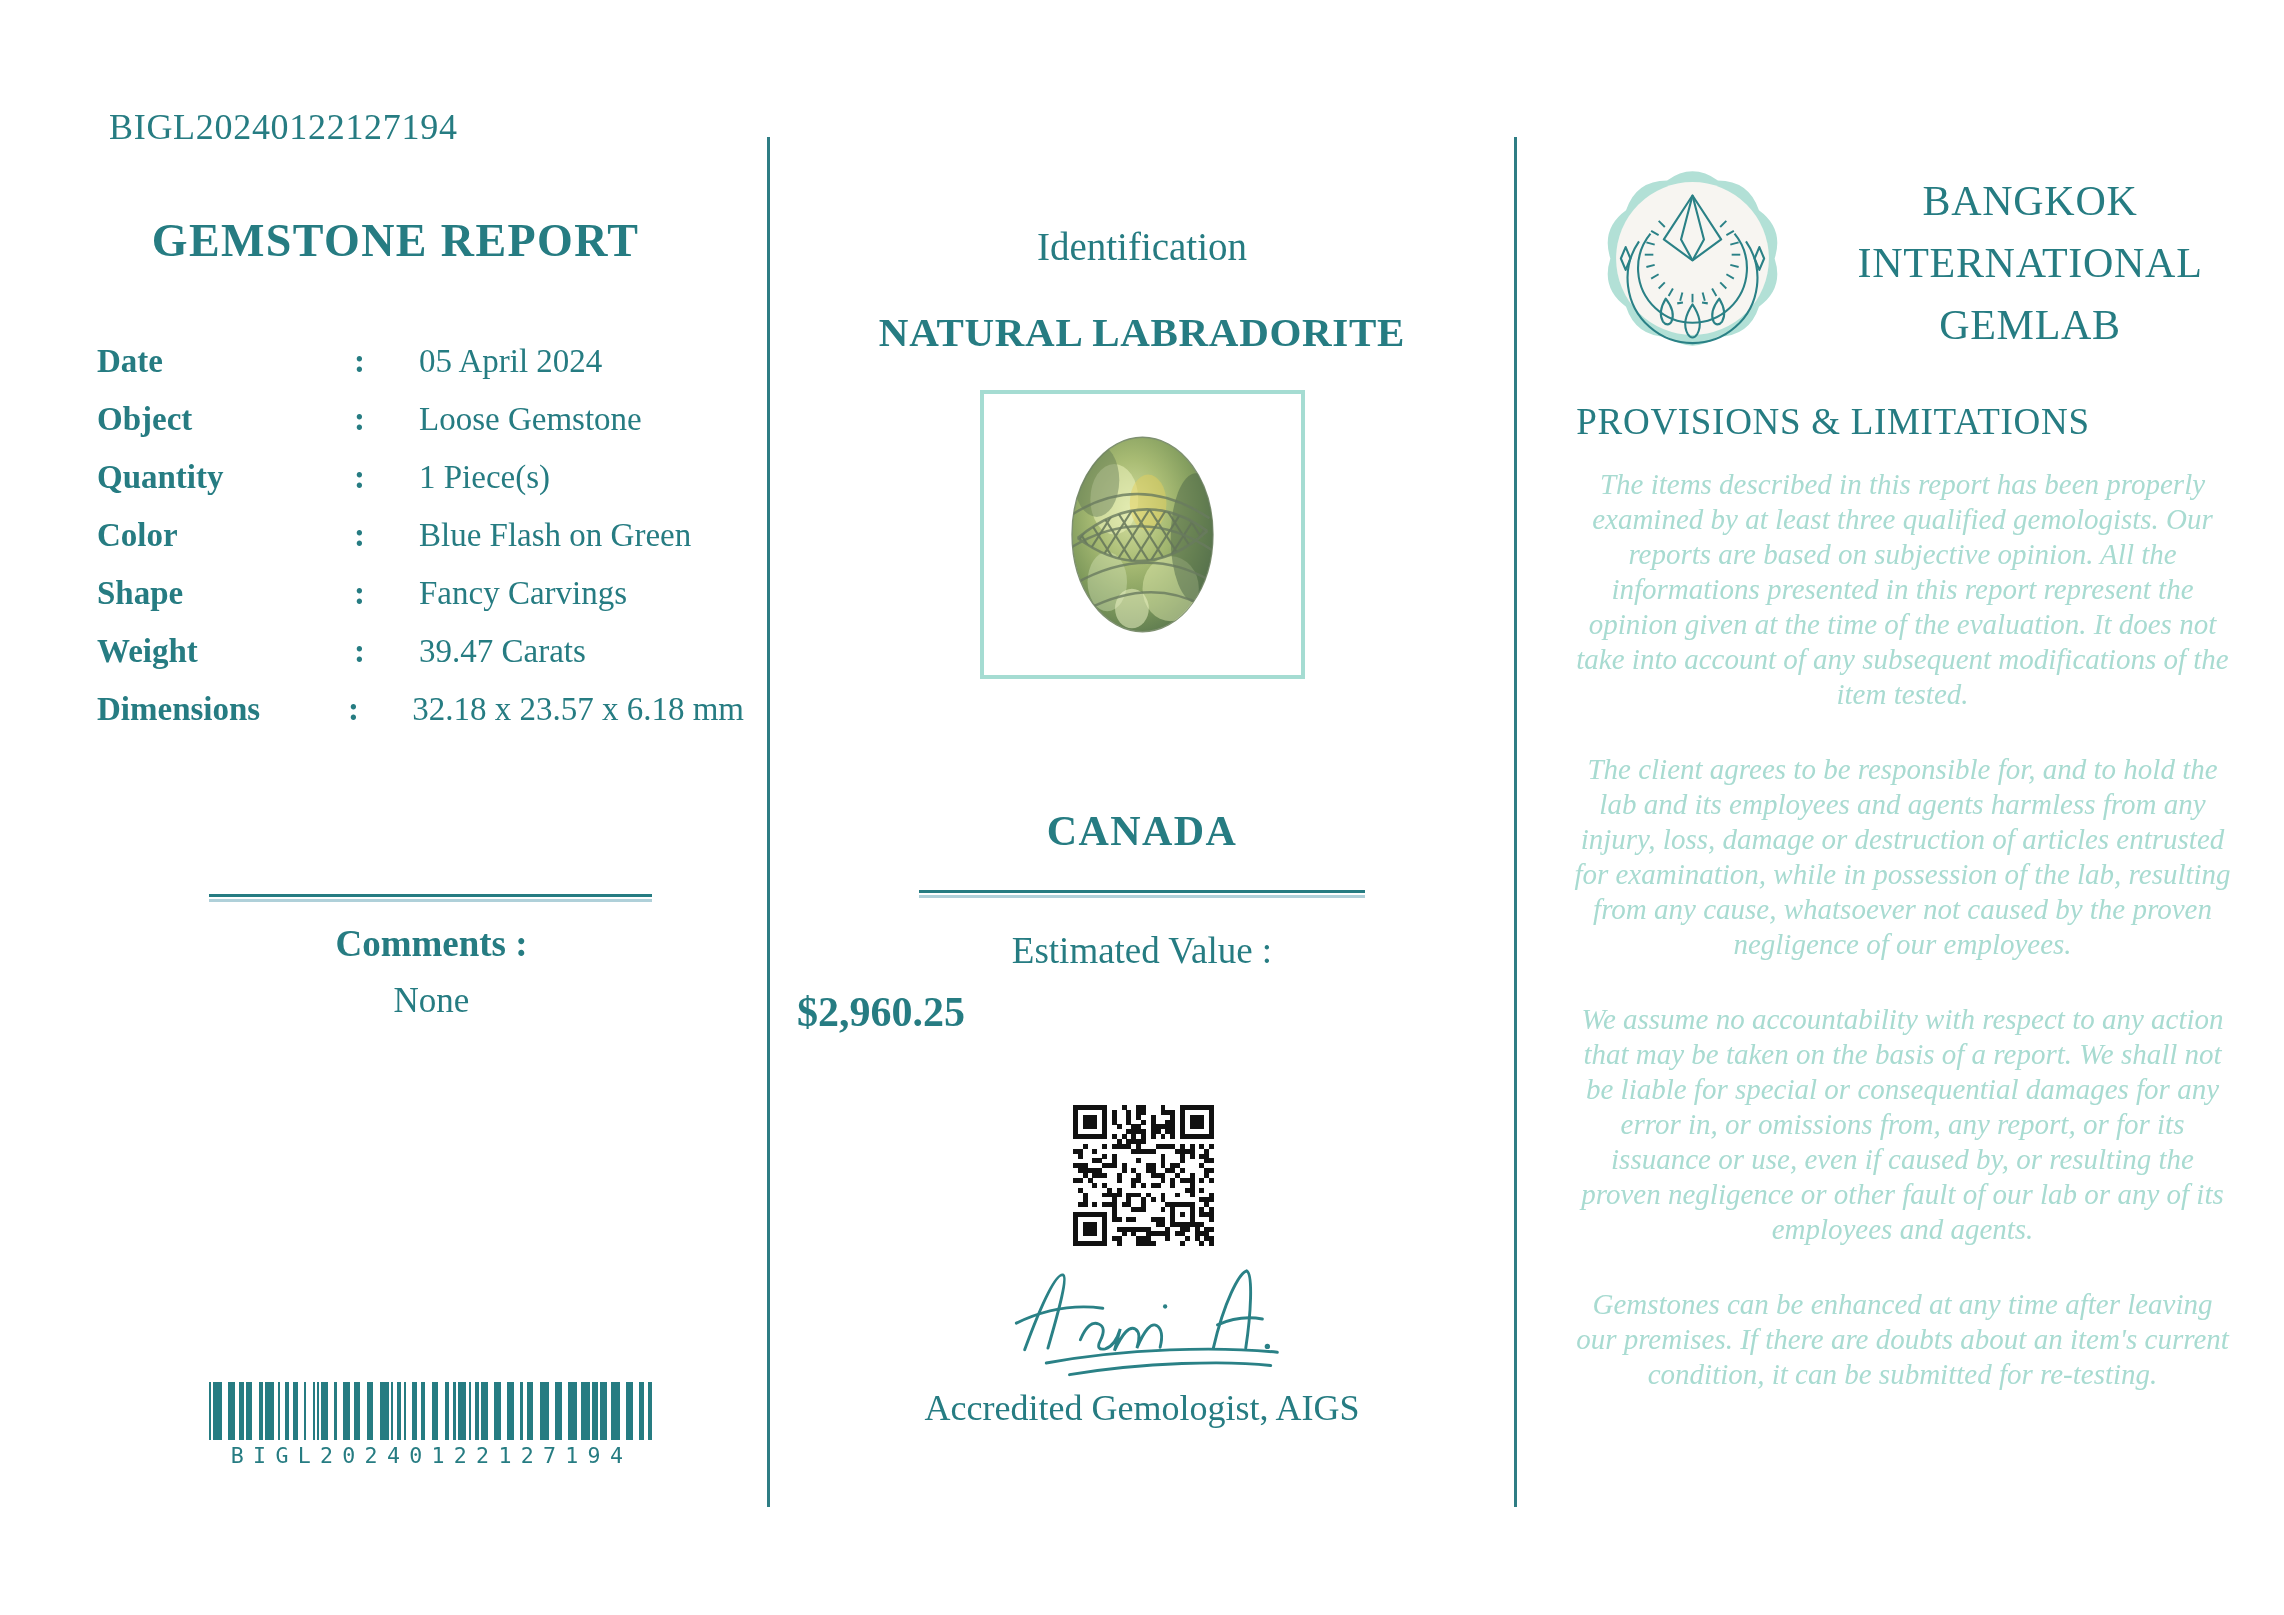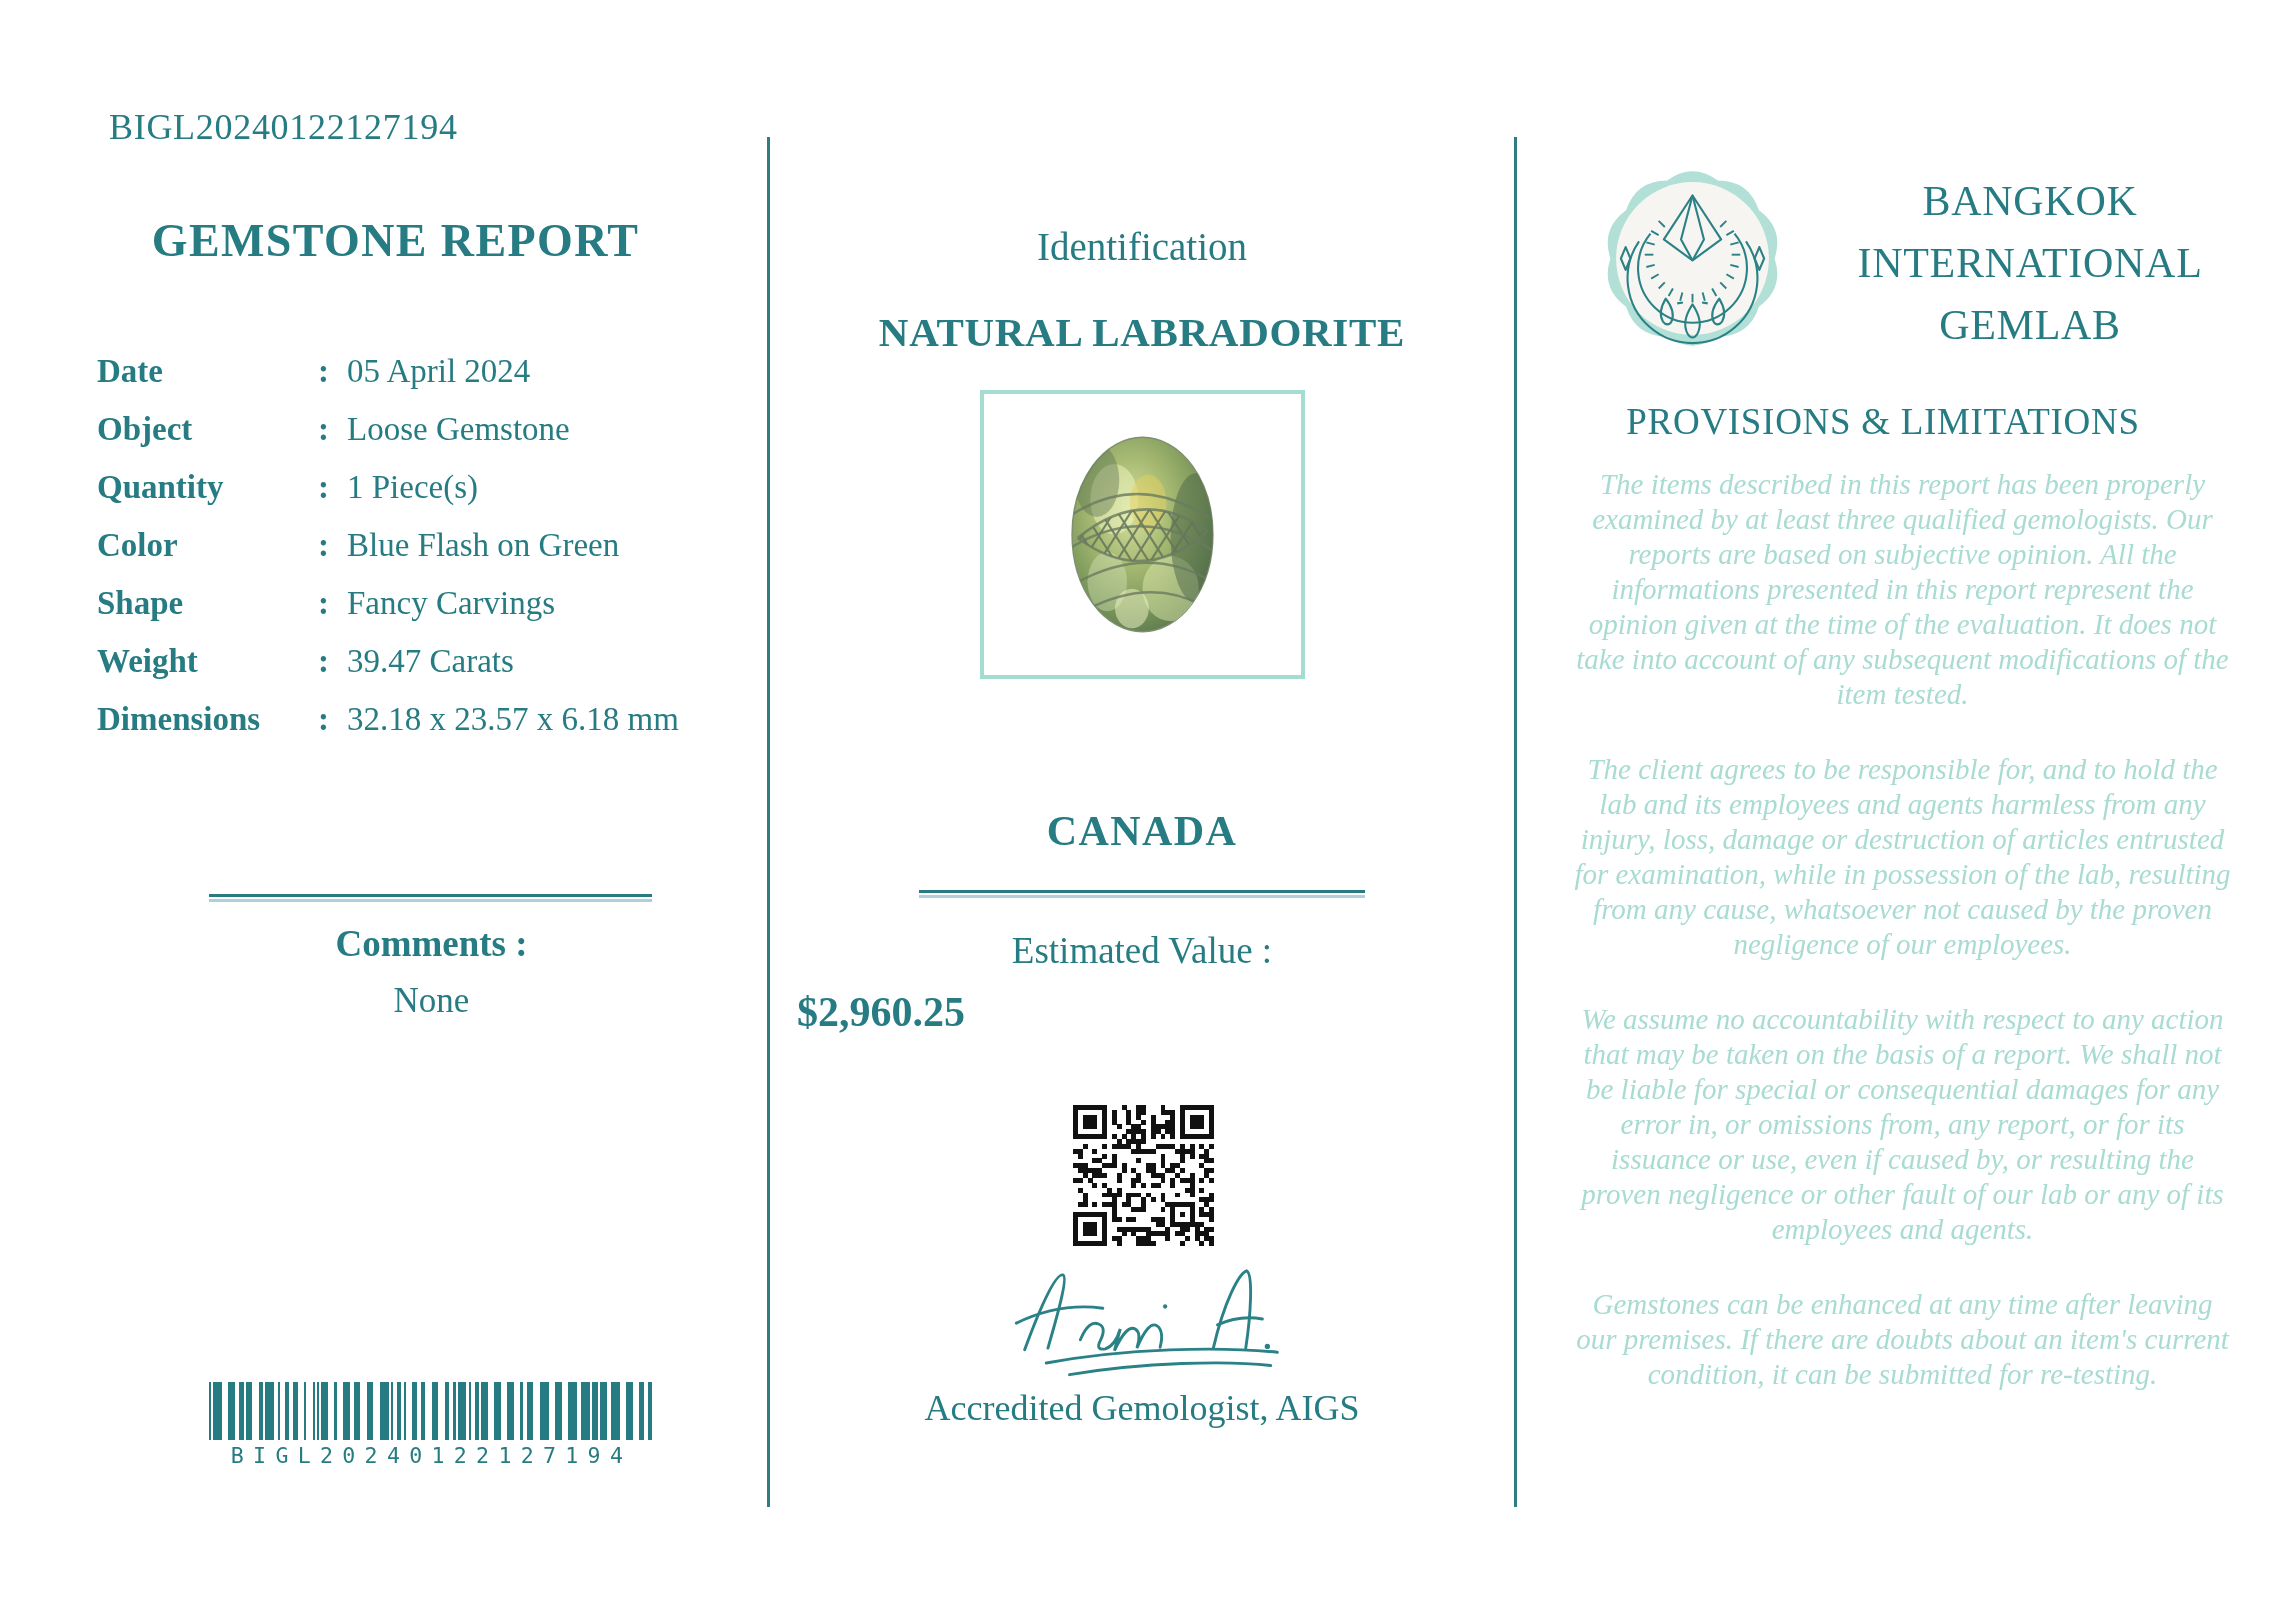--- a/index.html
+++ b/index.html
@@ -17,21 +17,21 @@
     font-family:"Liberation Serif", serif;overflow:hidden;
   }
   .vdiv{position:absolute;top:137px;width:2.9px;height:1370px;background:var(--teal-dark);}
   #vdiv1{left:767px;} #vdiv2{left:1514px;}
 
   
   .cert-number{position:absolute;left:109px;top:106px;font-size:36px;color:var(--teal);letter-spacing:0.7px;}
   .report-title{position:absolute;left:72px;top:214px;width:647px;text-align:center;
     font-size:46px;font-weight:bold;color:var(--teal);letter-spacing:1.4px;}
   .details{position:absolute;left:97px;top:332px;width:647px;}
-  .detail-row{display:flex;height:58px;align-items:flex-end;color:var(--teal);font-size:33px;}
+  .detail-row{display:flex;height:58px;align-items:center;color:var(--teal);font-size:33px;gap:36px;}
   .detail-label{width:221px;font-weight:bold;}
   .detail-sep{width:29px;font-weight:bold;}
   .detail-value{flex:1;white-space:nowrap;}
   .rule{position:absolute;height:2.9px;background:var(--teal);box-shadow:0 5px 0 rgba(110,170,185,.55);}
   #comments-rule{left:209px;top:894px;width:443px;}
   .comments-title{position:absolute;left:108px;top:922px;width:647px;text-align:center;
     font-weight:bold;font-size:37px;color:var(--teal);}
   .comments-value{position:absolute;left:108px;top:981px;width:647px;text-align:center;
     font-size:35px;color:var(--teal);}
   #barcode-bars{position:absolute;left:209px;top:1382px;width:443px;height:58px;
@@ -60,21 +60,21 @@
     font-size:42px;font-weight:bold;color:var(--teal);}
   #qr{position:absolute;left:1073px;top:1105px;width:141px;height:141px;}
   #signature-svg{position:absolute;left:1000px;top:1250px;width:302px;height:133px;}
   .gemologist{position:absolute;left:797px;top:1387px;width:690px;text-align:center;
     font-size:36px;color:var(--teal);}
 
   
   #logo{position:absolute;left:1597px;top:163px;width:191px;height:191px;}
   .lab-name{position:absolute;left:1807px;top:170px;width:446px;text-align:center;
     color:var(--teal);font-size:42px;line-height:62px;letter-spacing:0.7px;}
-  .provisions-title{position:absolute;left:1534px;top:400px;width:698px;text-align:center;
+  .provisions-title{position:absolute;left:1484px;top:400px;width:698px;text-align:center;
     font-size:37px;color:var(--teal);letter-spacing:0.7px;}
   .provisions{position:absolute;left:1566px;top:467px;width:669px;color:var(--mint);
     font-size:29px;font-style:italic;text-align:center;line-height:35px;}
   .provisions p{margin:0 0 40px 4px;}
 </style>
 </head>
 <body>
 
 <div class="page">
 

